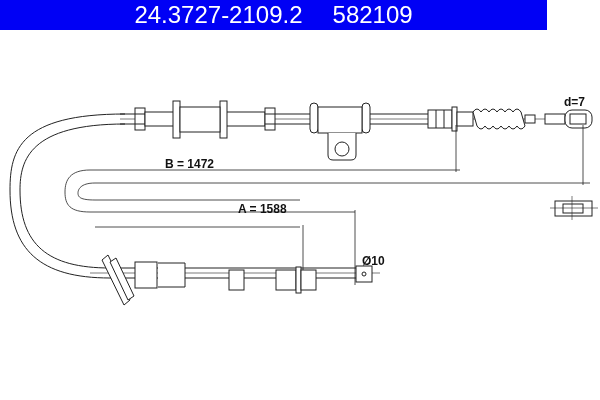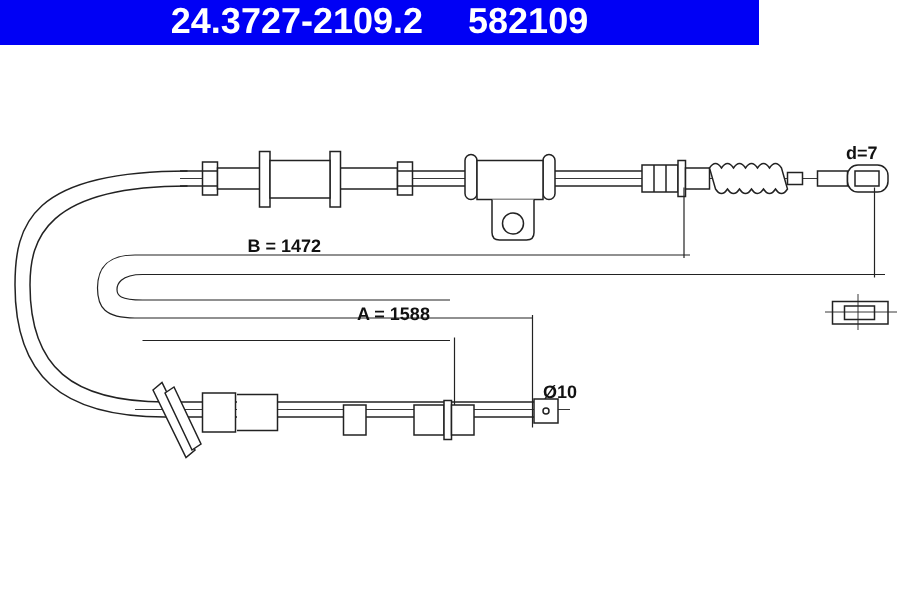--- a/index.html
+++ b/index.html
@@ -1,17 +1,17 @@
 <!DOCTYPE html>
 <html><head>
 <meta charset="utf-8">
 <style>
   html, body { margin:0; padding:0; background:#ffffff; }
   body { width:600px; height:400px; position:relative; overflow:hidden; font-family:"Liberation Sans", sans-serif; }
-  .header { position:absolute; left:0; top:0; width:506px; height:30px; background:#0000f5; color:#fff; font-weight:bold; font-size:24px; line-height:30px; text-align:center; letter-spacing:0px; }
+  .header { position:absolute; left:0; top:0; width:547px; height:30px; background:#0000f5; color:#fff; font-weight:normal; font-size:24px; line-height:30px; text-align:center; letter-spacing:0px; }
   .header span { display:inline-block; }
   .header .gap { width:30px; }
   svg { position:absolute; left:0; top:0; }
   .lbl { font-family:"Liberation Sans", sans-serif; font-weight:bold; font-size:12px; fill:#111; }
 </style>
 </head>
 <body>
 
 <div class="header">
   <span>24.3727-2109.2</span><span class="gap"></span><span>582109</span>

